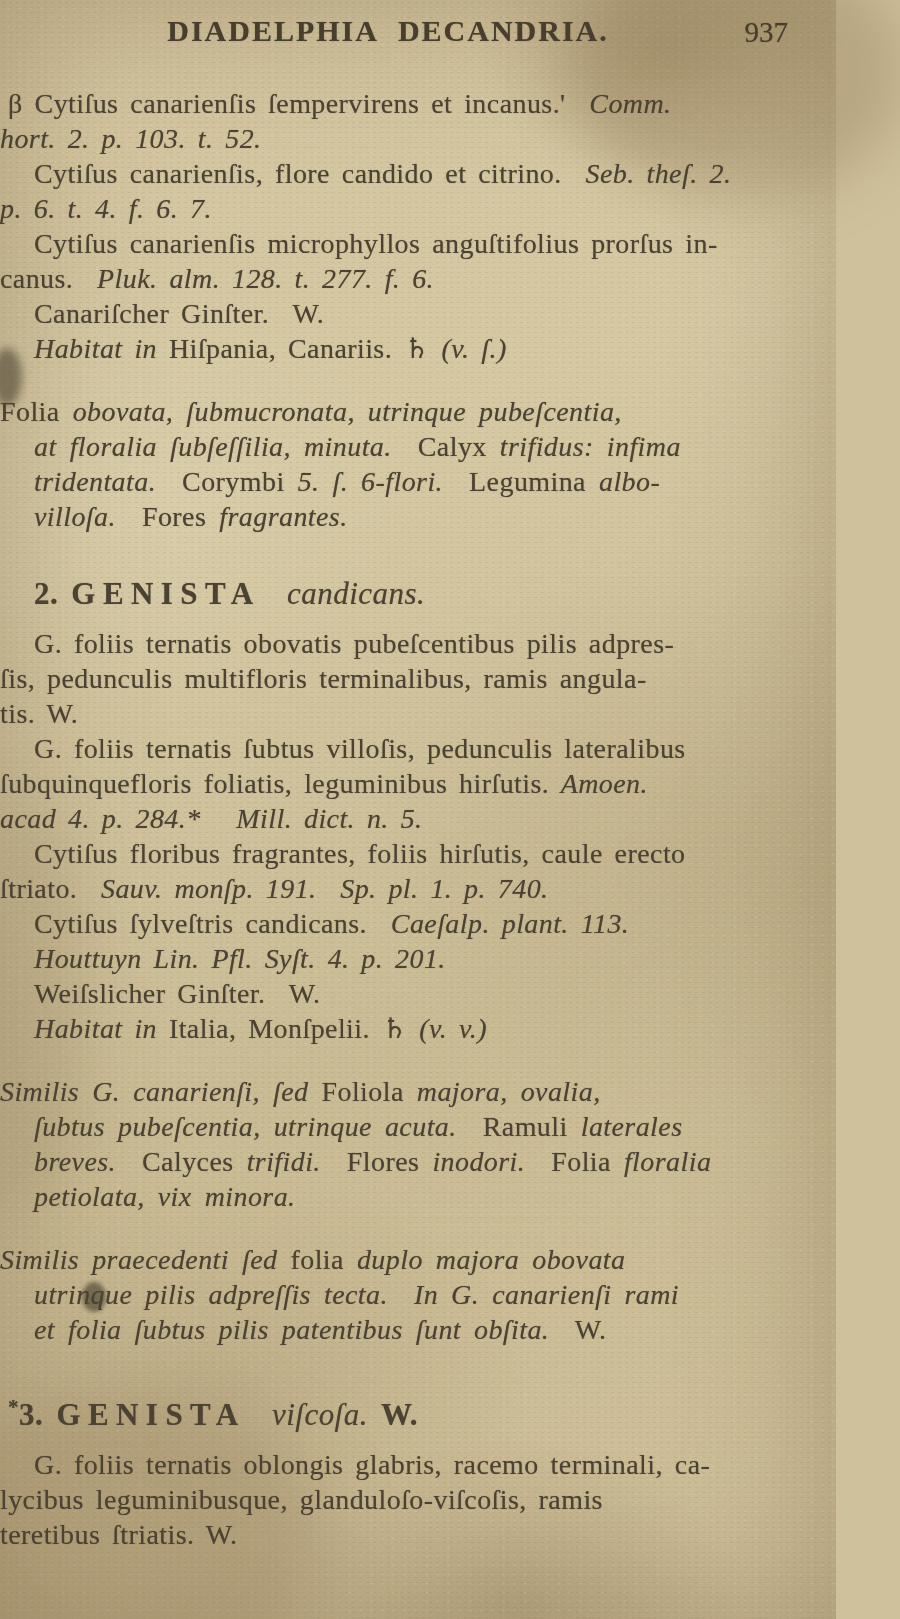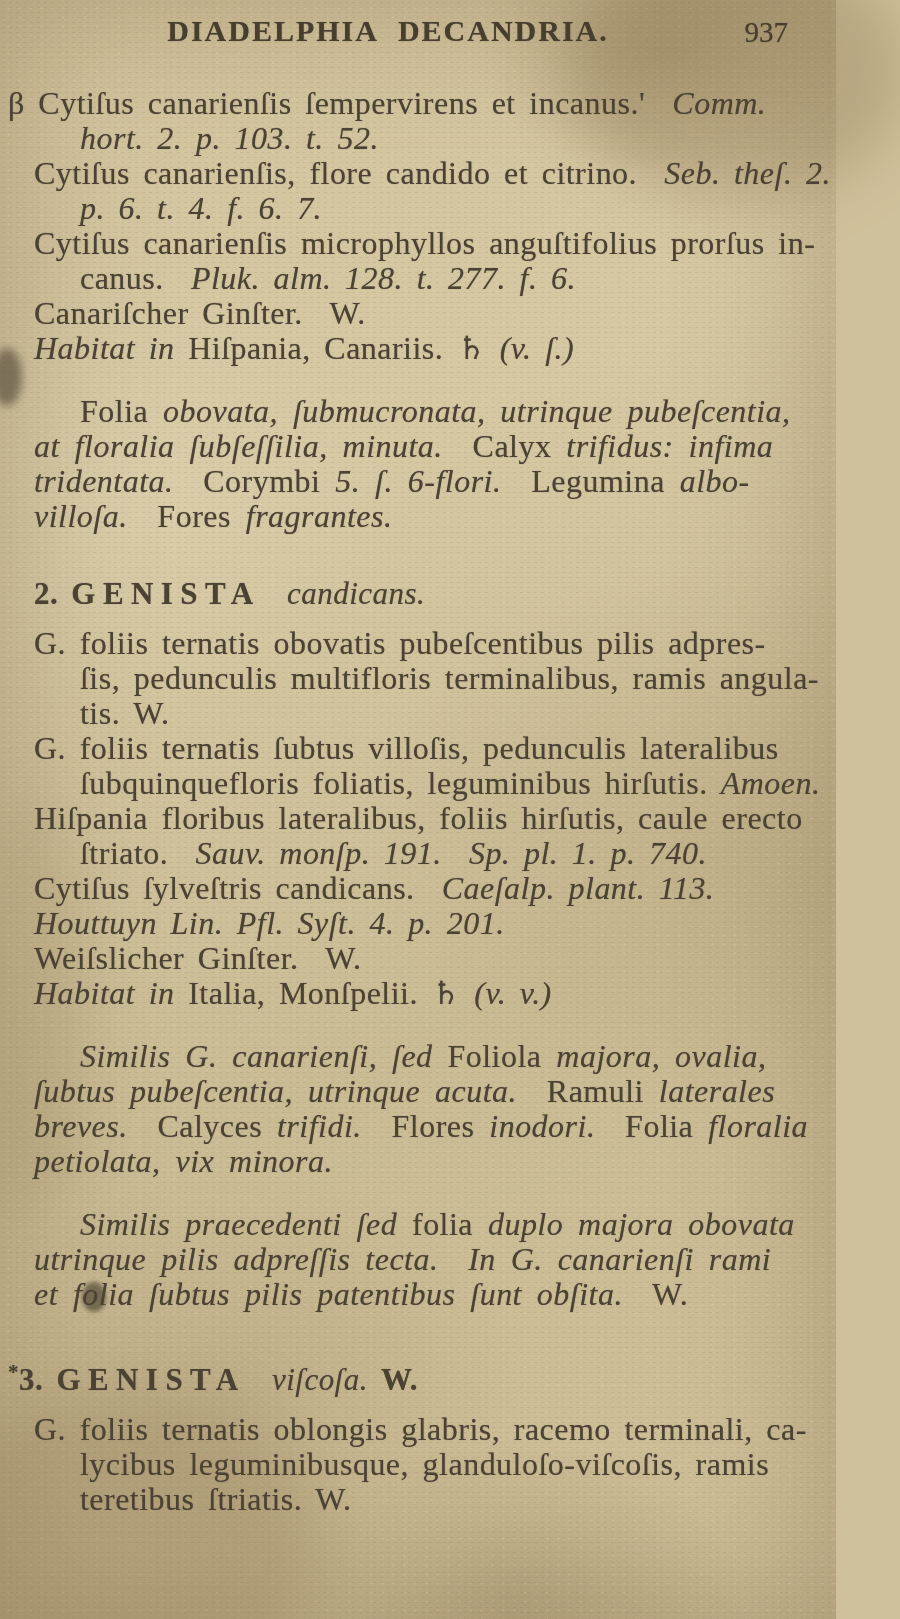--- a/index.html
+++ b/index.html
@@ -52,26 +52,26 @@
   }
   .page-number {
     position: absolute; right: 48px; top: 16px;
     font-size: 29px; color: #473e2e;
     text-shadow: 0 0 1px rgba(71,62,46,0.6);
   }
 
   main { position: relative; margin-top: 26px; }
   .para { margin: 0; }
   .line {
-    line-height: 35px; font-size: 32px; white-space: nowrap;
+    line-height: 35px; font-size: 28px; white-space: nowrap;
     word-spacing: 0.16em; letter-spacing: 0.015em;
     text-shadow: 0 0 1px rgba(75,66,51,0.55);
   }
   .l0 { padding-left: 34px; }
-  .l1 { padding-left: 80px; }
+  .l1 { }
   .l2 { padding-left: 8px; }
   .seg.it { font-style: italic; }
   .seg.sp { letter-spacing: 0.24em; font-weight: 700; }
   .seg.sup { font-size: 0.68em; vertical-align: 0.5em; }
   .para.heading { margin-top: 40px; margin-bottom: 12px; }
   .para.heading .line { font-size: 31px; line-height: 40px; }
   .para.heading .seg:not(.it) { font-weight: 700; }
   .para.heading .seg.it { font-weight: 400; }
   .para.desc { margin-top: 28px; }
   .para.desc .line { word-spacing: 0.2em; }
@@ -121,23 +121,24 @@
         <div class="line l0"><span class="seg">2. </span><span class="seg sp">GENISTA</span><span class="seg it">&nbsp; candicans.</span></div>
       </div>
       <div class="para entry">
         <div class="line l0"><span class="seg">G. foliis ternatis obovatis pubeſcentibus pilis adpres-</span></div>
         <div class="line l1"><span class="seg">ſis, pedunculis multifloris terminalibus, ramis angula-</span></div>
         <div class="line l1"><span class="seg">tis. W.</span></div>
       </div>
       <div class="para entry">
         <div class="line l0"><span class="seg">G. foliis ternatis ſubtus villoſis, pedunculis lateralibus</span></div>
         <div class="line l1"><span class="seg">ſubquinquefloris foliatis, leguminibus hirſutis.</span><span class="seg it"> Amoen.</span></div>
+        <div class="line l1"><span class="seg it">acad 4. p. 284.*</span><span class="seg it">&nbsp;&nbsp; Mill. dict. n. 5.</span></div>
       </div>
       <div class="para entry">
-        <div class="line l0"><span class="seg">Hiſpania floribus lateralibus, foliis hirſutis, caule erecto</span></div>
+        <div class="line l0"><span class="seg">Cytiſus floribus fragrantes, foliis hirſutis, caule erecto</span></div>
         <div class="line l1"><span class="seg">ſtriato.</span><span class="seg it">&nbsp; Sauv. monſp. 191.</span><span class="seg it">&nbsp; Sp. pl. 1. p. 740.</span></div>
       </div>
       <div class="para entry">
       </div>
       <div class="para entry">
         <div class="line l0"><span class="seg">Cytiſus ſylveſtris candicans.</span><span class="seg it">&nbsp; Caeſalp. plant. 113.</span></div>
       </div>
       <div class="para entry">
         <div class="line l0"><span class="seg it">Houttuyn Lin. Pfl. Syſt. 4. p. 201.</span></div>
       </div>

